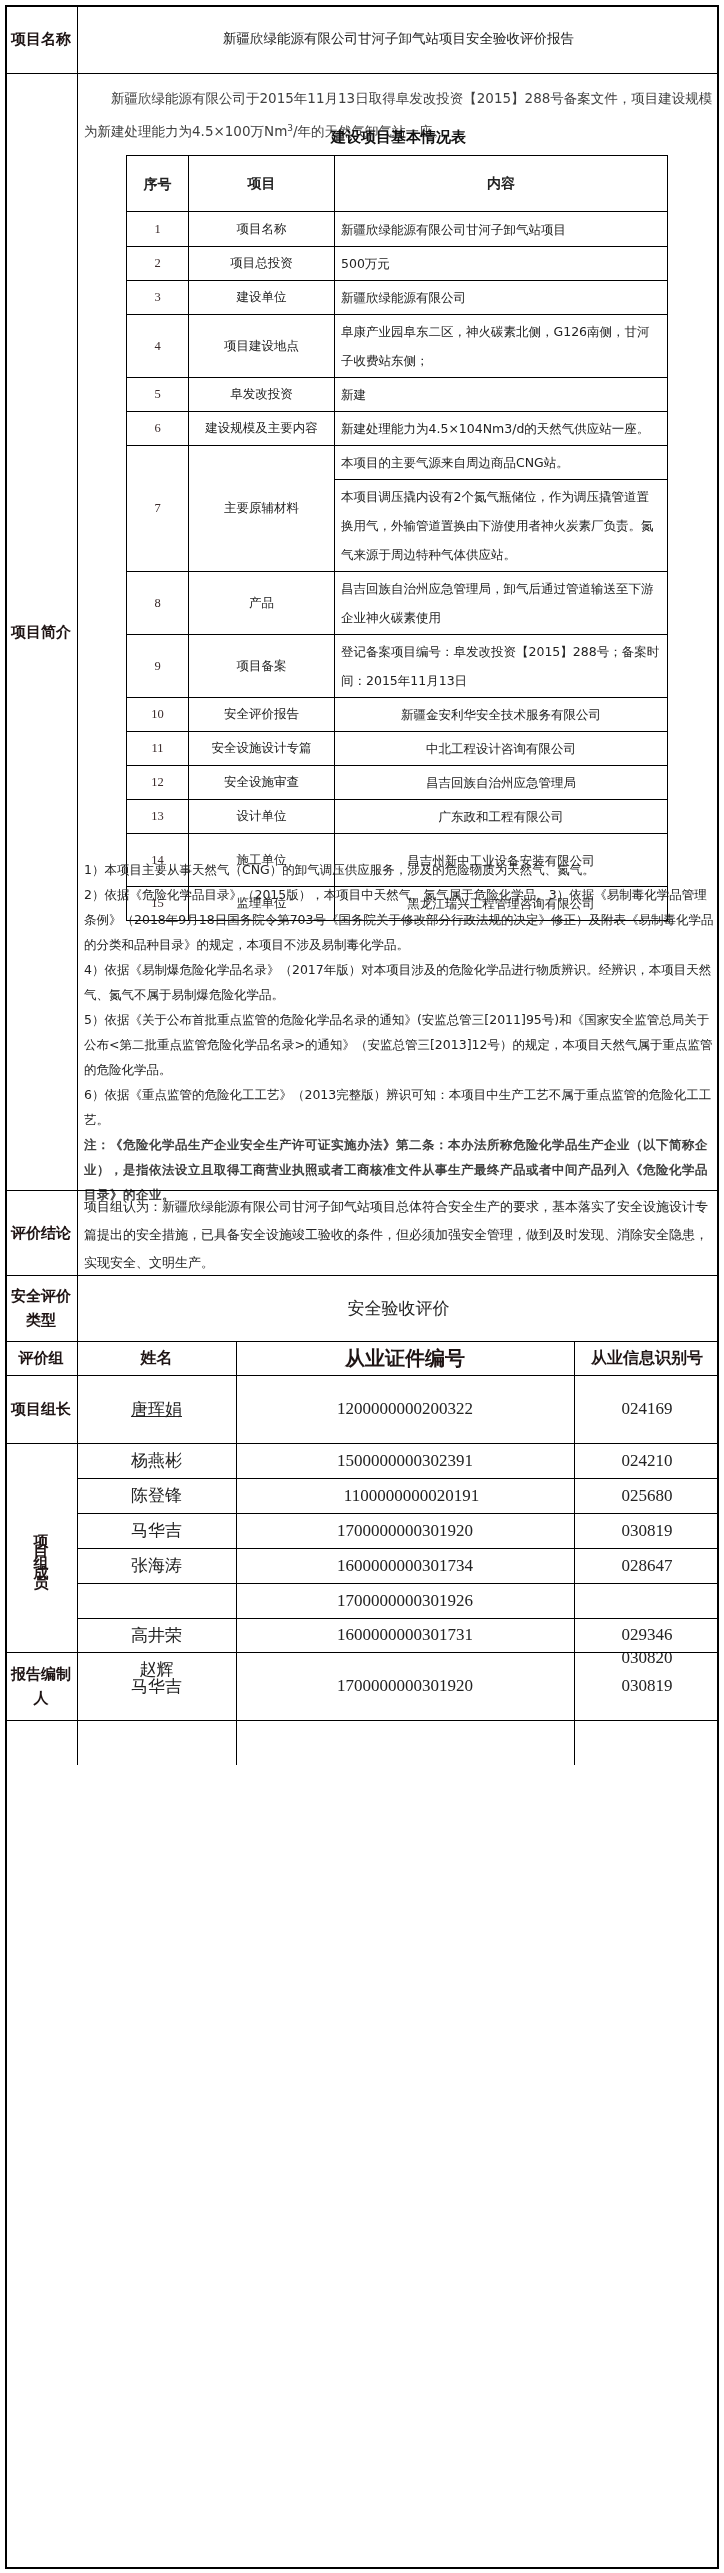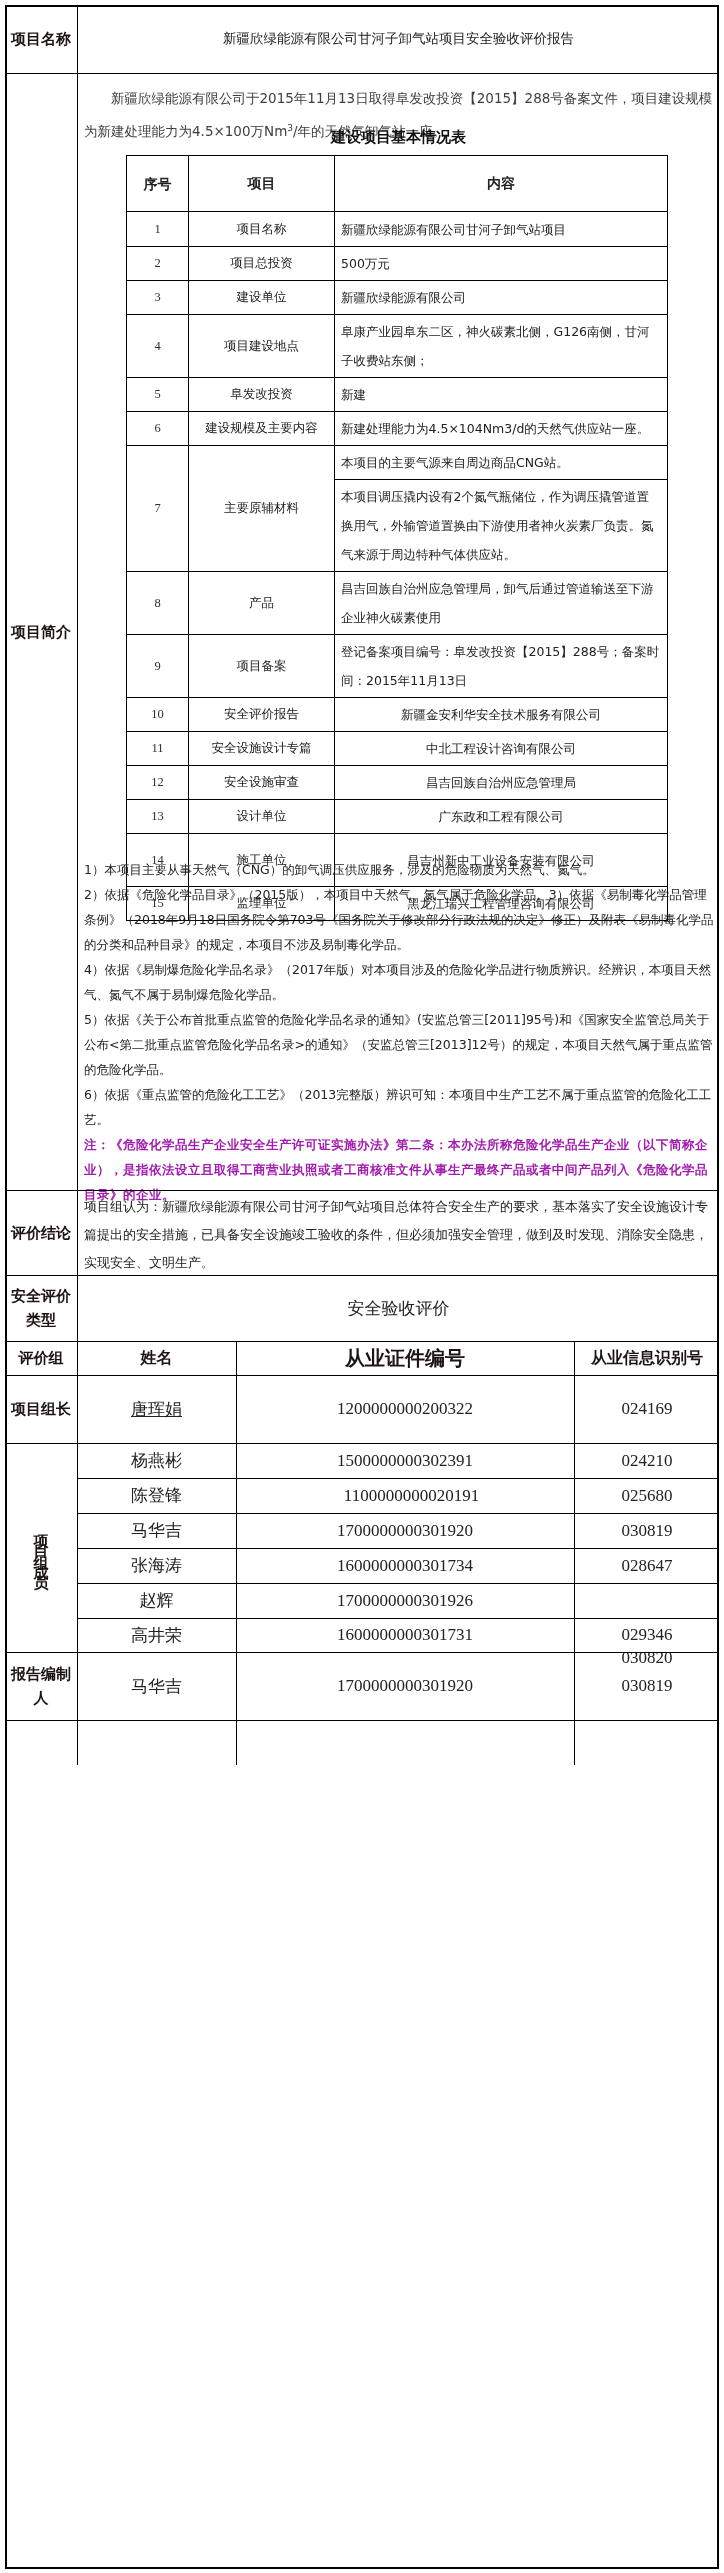--- a/index.html
+++ b/index.html
@@ -25,21 +25,21 @@
                 font-family:"DejaVu Sans","Liberation Sans",sans-serif; font-size:12.5px; color:#222; }
   table.basic td, table.basic th { border:1px solid #000; padding:2px 6px; vertical-align:middle; }
   table.basic th { font-weight:bold; font-size:14px; text-align:center; }
   table.basic td.no { text-align:center; width:45px; padding:0; font-family:"Liberation Serif",serif; color:#3a2a2a; }
   table.basic td.item { text-align:center; width:133px; }
   table.basic td.content { line-height:29px; }
   table.basic td.cc { text-align:center; }
   .notes { position:absolute; left:84px; top:857px; width:630px; font-family:"DejaVu Sans","Liberation Sans",sans-serif;
            font-size:12.5px; line-height:25px; color:#222; }
   .notes p { margin:0; }
-  .notes .red { color:#a21caf; font-weight:bold; font-family:"DejaVu Serif","Liberation Serif",serif; letter-spacing:0.5px; }
+  .notes .red { color:#404040; font-weight:bold; font-family:"DejaVu Serif","Liberation Serif",serif; letter-spacing:0.5px; }
   .concl { position:absolute; left:84px; top:1193px; width:630px; font-size:13px; line-height:28px;
            font-family:"DejaVu Sans","Liberation Sans",sans-serif; color:#222; }
   .num { font-family:"Liberation Serif",serif; }
 </style>
 </head>
 <body>
 
 <div class="frame"></div>
 
 <div class="lbl" style="left:5px;top:5px;width:72px;height:68px;">项目名称</div>
@@ -187,21 +187,21 @@
 <div class="cell center" style="left:77px;top:1513px;width:159px;height:35px;">马华吉</div>
 <div class="cell center num" style="left:236px;top:1513px;width:338px;height:35px;">1700000000301920</div>
 <div class="cell center num" style="left:574px;top:1513px;width:146px;height:35px;">030819</div>
 <div class="hl" style="left:77px;top:1548px;width:642px;"></div>
 
 <div class="cell center" style="left:77px;top:1548px;width:159px;height:35px;">张海涛</div>
 <div class="cell center num" style="left:236px;top:1548px;width:338px;height:35px;">1600000000301734</div>
 <div class="cell center num" style="left:574px;top:1548px;width:146px;height:35px;">028647</div>
 <div class="hl" style="left:77px;top:1583px;width:642px;"></div>
 
-<div class="cell center" style="left:77px;top:1583px;width:159px;height:35px;">赵辉</div>
+<div class="cell center" style="left:77px;top:1652px;width:159px;height:35px;">赵辉</div>
 <div class="cell center num" style="left:236px;top:1583px;width:338px;height:35px;">1700000000301926</div>
 <div class="cell center num" style="left:574px;top:1640px;width:146px;height:35px;">030820</div>
 <div class="hl" style="left:77px;top:1618px;width:642px;"></div>
 
 <div class="cell center" style="left:77px;top:1618px;width:159px;height:34px;">高井荣</div>
 <div class="cell center num" style="left:236px;top:1618px;width:338px;height:34px;">1600000000301731</div>
 <div class="cell center num" style="left:574px;top:1618px;width:146px;height:34px;">029346</div>
 <div class="hl" style="left:5px;top:1652px;width:714px;"></div>
 
 <div class="lbl" style="left:5px;top:1652px;width:72px;height:68px;">报告编制人</div>

